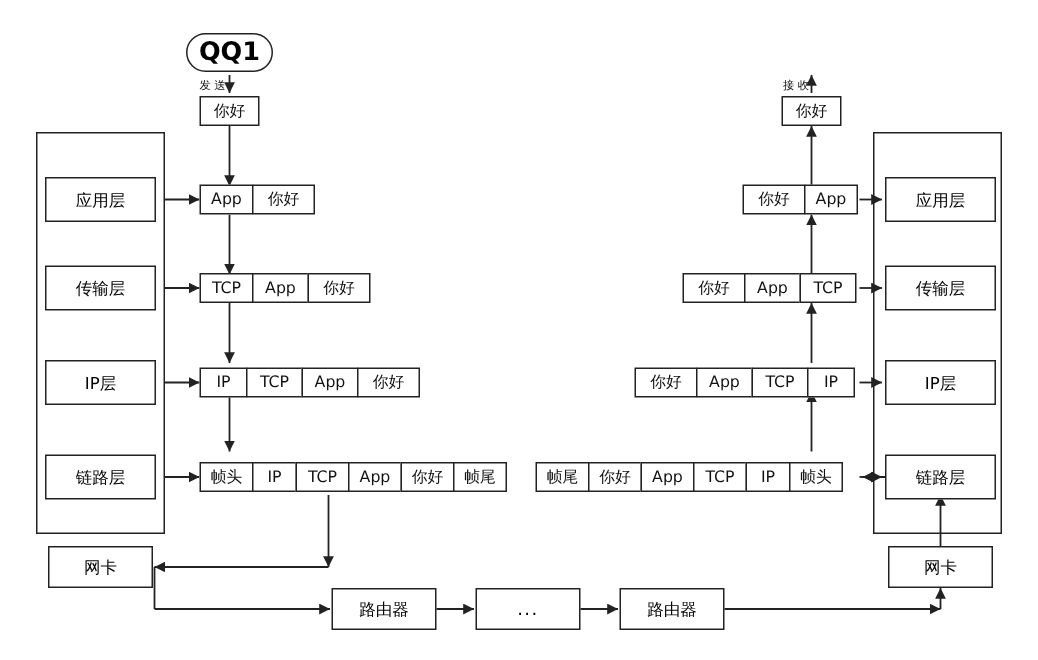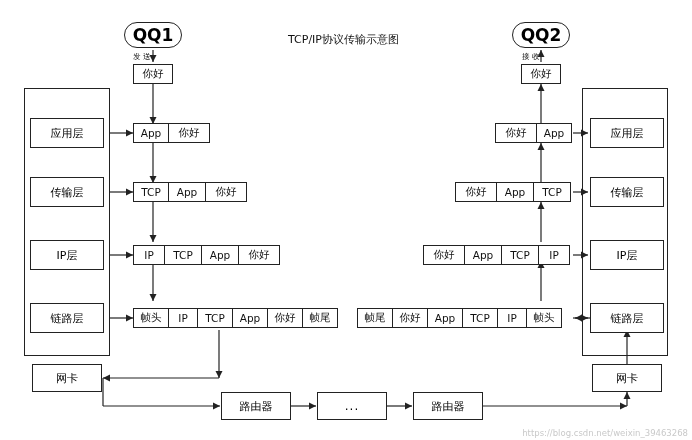--- a/index.html
+++ b/index.html
@@ -76,24 +76,22 @@
       <line x1="290" y1="406" x2="316" y2="406"></line>
       <line x1="386" y1="406" x2="412" y2="406"></line>
       <line x1="482" y1="406" x2="627" y2="406"></line>
       <line x1="627" y1="406" x2="627" y2="392"></line>
     </g>
     <g stroke="#222" stroke-width="1.2" fill="none">
       <line x1="103" y1="378" x2="103" y2="406"></line>
     </g>
   </svg>
 
-  <div class="title" style="left:288px;top:32px;">TCP/IP协议传输示意图</div>
 
   <div class="pill" style="left:124px;top:22px;width:58px;height:26px;">QQ1</div>
-  <div class="pill" style="left:512px;top:22px;width:58px;height:26px;">QQ2</div>
 
   <div class="smalllabel" style="left:133px;top:52px;text-align:right;">发 送</div>
   <div class="smalllabel" style="left:522px;top:52px;">接 收</div>
 
   <div class="node cell" style="left:133px;top:64px;width:40px;height:20px;">你好</div>
   <div class="node cell" style="left:521px;top:64px;width:40px;height:20px;">你好</div>
 
   <div class="outline" style="left:24px;top:88px;width:86px;height:268px;"></div>
 
   <div class="outline" style="left:582px;top:88px;width:86px;height:268px;"></div>
@@ -162,14 +160,13 @@
     <div style="width:36px;">帧头</div>
   </div>
 
   <div class="node layerbox" style="left:32px;top:364px;width:70px;height:28px;">网卡</div>
   <div class="node layerbox" style="left:592px;top:364px;width:70px;height:28px;">网卡</div>
 
   <div class="node layerbox" style="left:221px;top:392px;width:70px;height:28px;">路由器</div>
   <div class="node layerbox dots" style="left:317px;top:392px;width:70px;height:28px;">...</div>
   <div class="node layerbox" style="left:413px;top:392px;width:70px;height:28px;">路由器</div>
 
-  <div class="watermark">https://blog.csdn.net/weixin_39463268</div>
 </div>
 
 </body></html>

